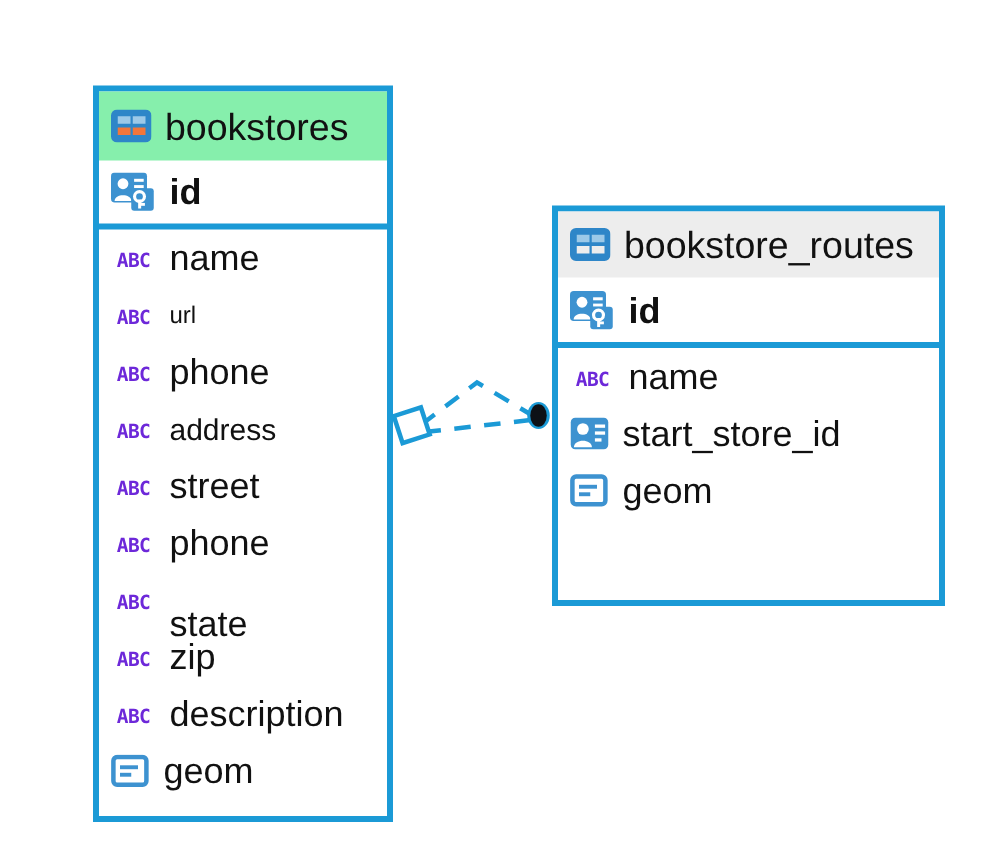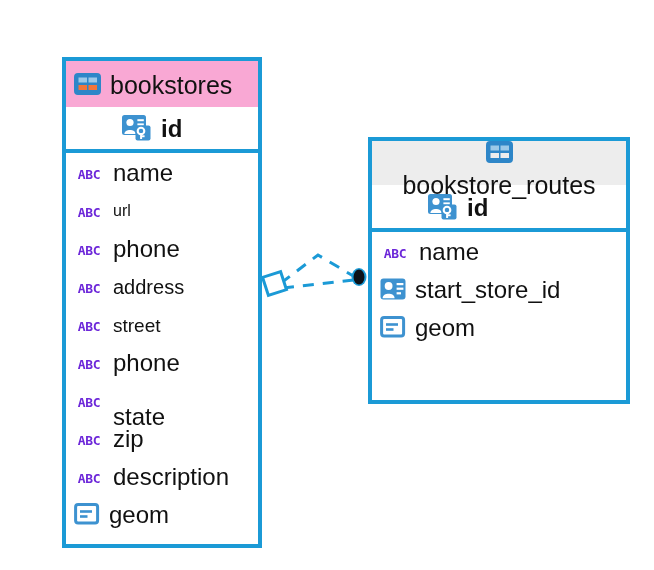--- a/index.html
+++ b/index.html
@@ -24,21 +24,20 @@
     gap:9px;
   }
   .erd-header .title{
     font-size:25px;color:#111111;line-height:1;
     white-space:nowrap;
     position:relative;top:1px;
   }
   .pk-section{
     box-sizing:border-box;
     border-bottom:4px solid #1B9AD6;
-    padding-left:48px;
   }
   .erd-row{
     display:flex;align-items:center;
     box-sizing:border-box;
     gap:9px;
     padding:0 8px;
   }
   .erd-row .label{
     font-size:24px;color:#111111;line-height:1;white-space:nowrap;
     position:relative;top:1px;
@@ -76,21 +75,21 @@
     </g>
 
     <g>
       <ellipse cx="359" cy="277" rx="7.5" ry="9" fill="#1B9AD6"></ellipse>
       <ellipse cx="359" cy="277" rx="5.5" ry="7.5" fill="#0d1117"></ellipse>
     </g>
   </svg>
 
   <div class="erd-table" id="table-bookstores" style="left:62px;top:57px;width:200px;height:491px;">
 
-    <div class="erd-header" id="hdr-bookstores" style="height:46px;background:#f9a8d4;">
+    <div class="erd-header" id="hdr-bookstores" style="height:46px;background:#86efac;">
       <svg class="ico" width="27" height="22" viewBox="0 0 27 22">
         <rect x="1.5" y="1.5" width="24" height="19" rx="2.5" fill="#2E86C8" stroke="#2E86C8" stroke-width="3"></rect>
         <rect x="4.5" y="4.5" width="8.5" height="5" fill="#9CC9E8"></rect>
         <rect x="14.5" y="4.5" width="8.5" height="5" fill="#9CC9E8"></rect>
         <rect x="4.5" y="12" width="8.5" height="5" fill="#F2763A"></rect>
         <rect x="14.5" y="12" width="8.5" height="5" fill="#F2763A"></rect>
       </svg>
       <span class="title">bookstores</span>
     </div>
 
@@ -124,21 +123,21 @@
         <div class="erd-row" style="height: 38px;">
           <span class="abc-ico">ABC</span>
           <span class="label" style="font-size: 24px;">phone</span>
         </div>
         <div class="erd-row" style="height: 38px;">
           <span class="abc-ico">ABC</span>
           <span class="label" style="font-size: 20px;">address</span>
         </div>
         <div class="erd-row" style="height: 38px;">
           <span class="abc-ico">ABC</span>
-          <span class="label" style="font-size: 19px;">street</span>
+          <span class="label" style="font-size: 24px;">street</span>
         </div>
         <div class="erd-row" style="height: 38px;">
           <span class="abc-ico">ABC</span>
           <span class="label" style="font-size: 24px;">phone</span>
         </div>
         <div class="erd-row" style="height: 38px;">
           <span class="abc-ico">ABC</span>
           <span class="label" style="font-size: 24px; margin-top: 32px;">state</span>
         </div>
         <div class="erd-row" style="height: 38px;">
@@ -155,21 +154,21 @@
             <rect x="6" y="7.2" width="12" height="2.6" fill="#3D92D0"></rect>
             <rect x="6" y="12.2" width="7.5" height="2.6" fill="#3D92D0"></rect>
           </svg>
           <span class="label" style="font-size: 24px;">geom</span>
         </div>
       </div>
   </div>
 
   <div class="erd-table" id="table-routes" style="left:368px;top:137px;width:262px;height:267px;">
 
-    <div class="erd-header" id="hdr-routes" style="height:44px;background:#EDEDED;flex-direction:column;">
+    <div class="erd-header" id="hdr-routes" style="height:44px;background:#EDEDED;">
       <svg class="ico" width="27" height="22" viewBox="0 0 27 22">
         <rect x="1.5" y="1.5" width="24" height="19" rx="2.5" fill="#2E86C8" stroke="#2E86C8" stroke-width="3"></rect>
         <rect x="4.5" y="4.5" width="8.5" height="5" fill="#9CC9E8"></rect>
         <rect x="14.5" y="4.5" width="8.5" height="5" fill="#9CC9E8"></rect>
         <rect x="4.5" y="12" width="8.5" height="5" fill="#EDEDED"></rect>
         <rect x="14.5" y="12" width="8.5" height="5" fill="#EDEDED"></rect>
       </svg>
       <span class="title">bookstore_routes</span>
     </div>
 

